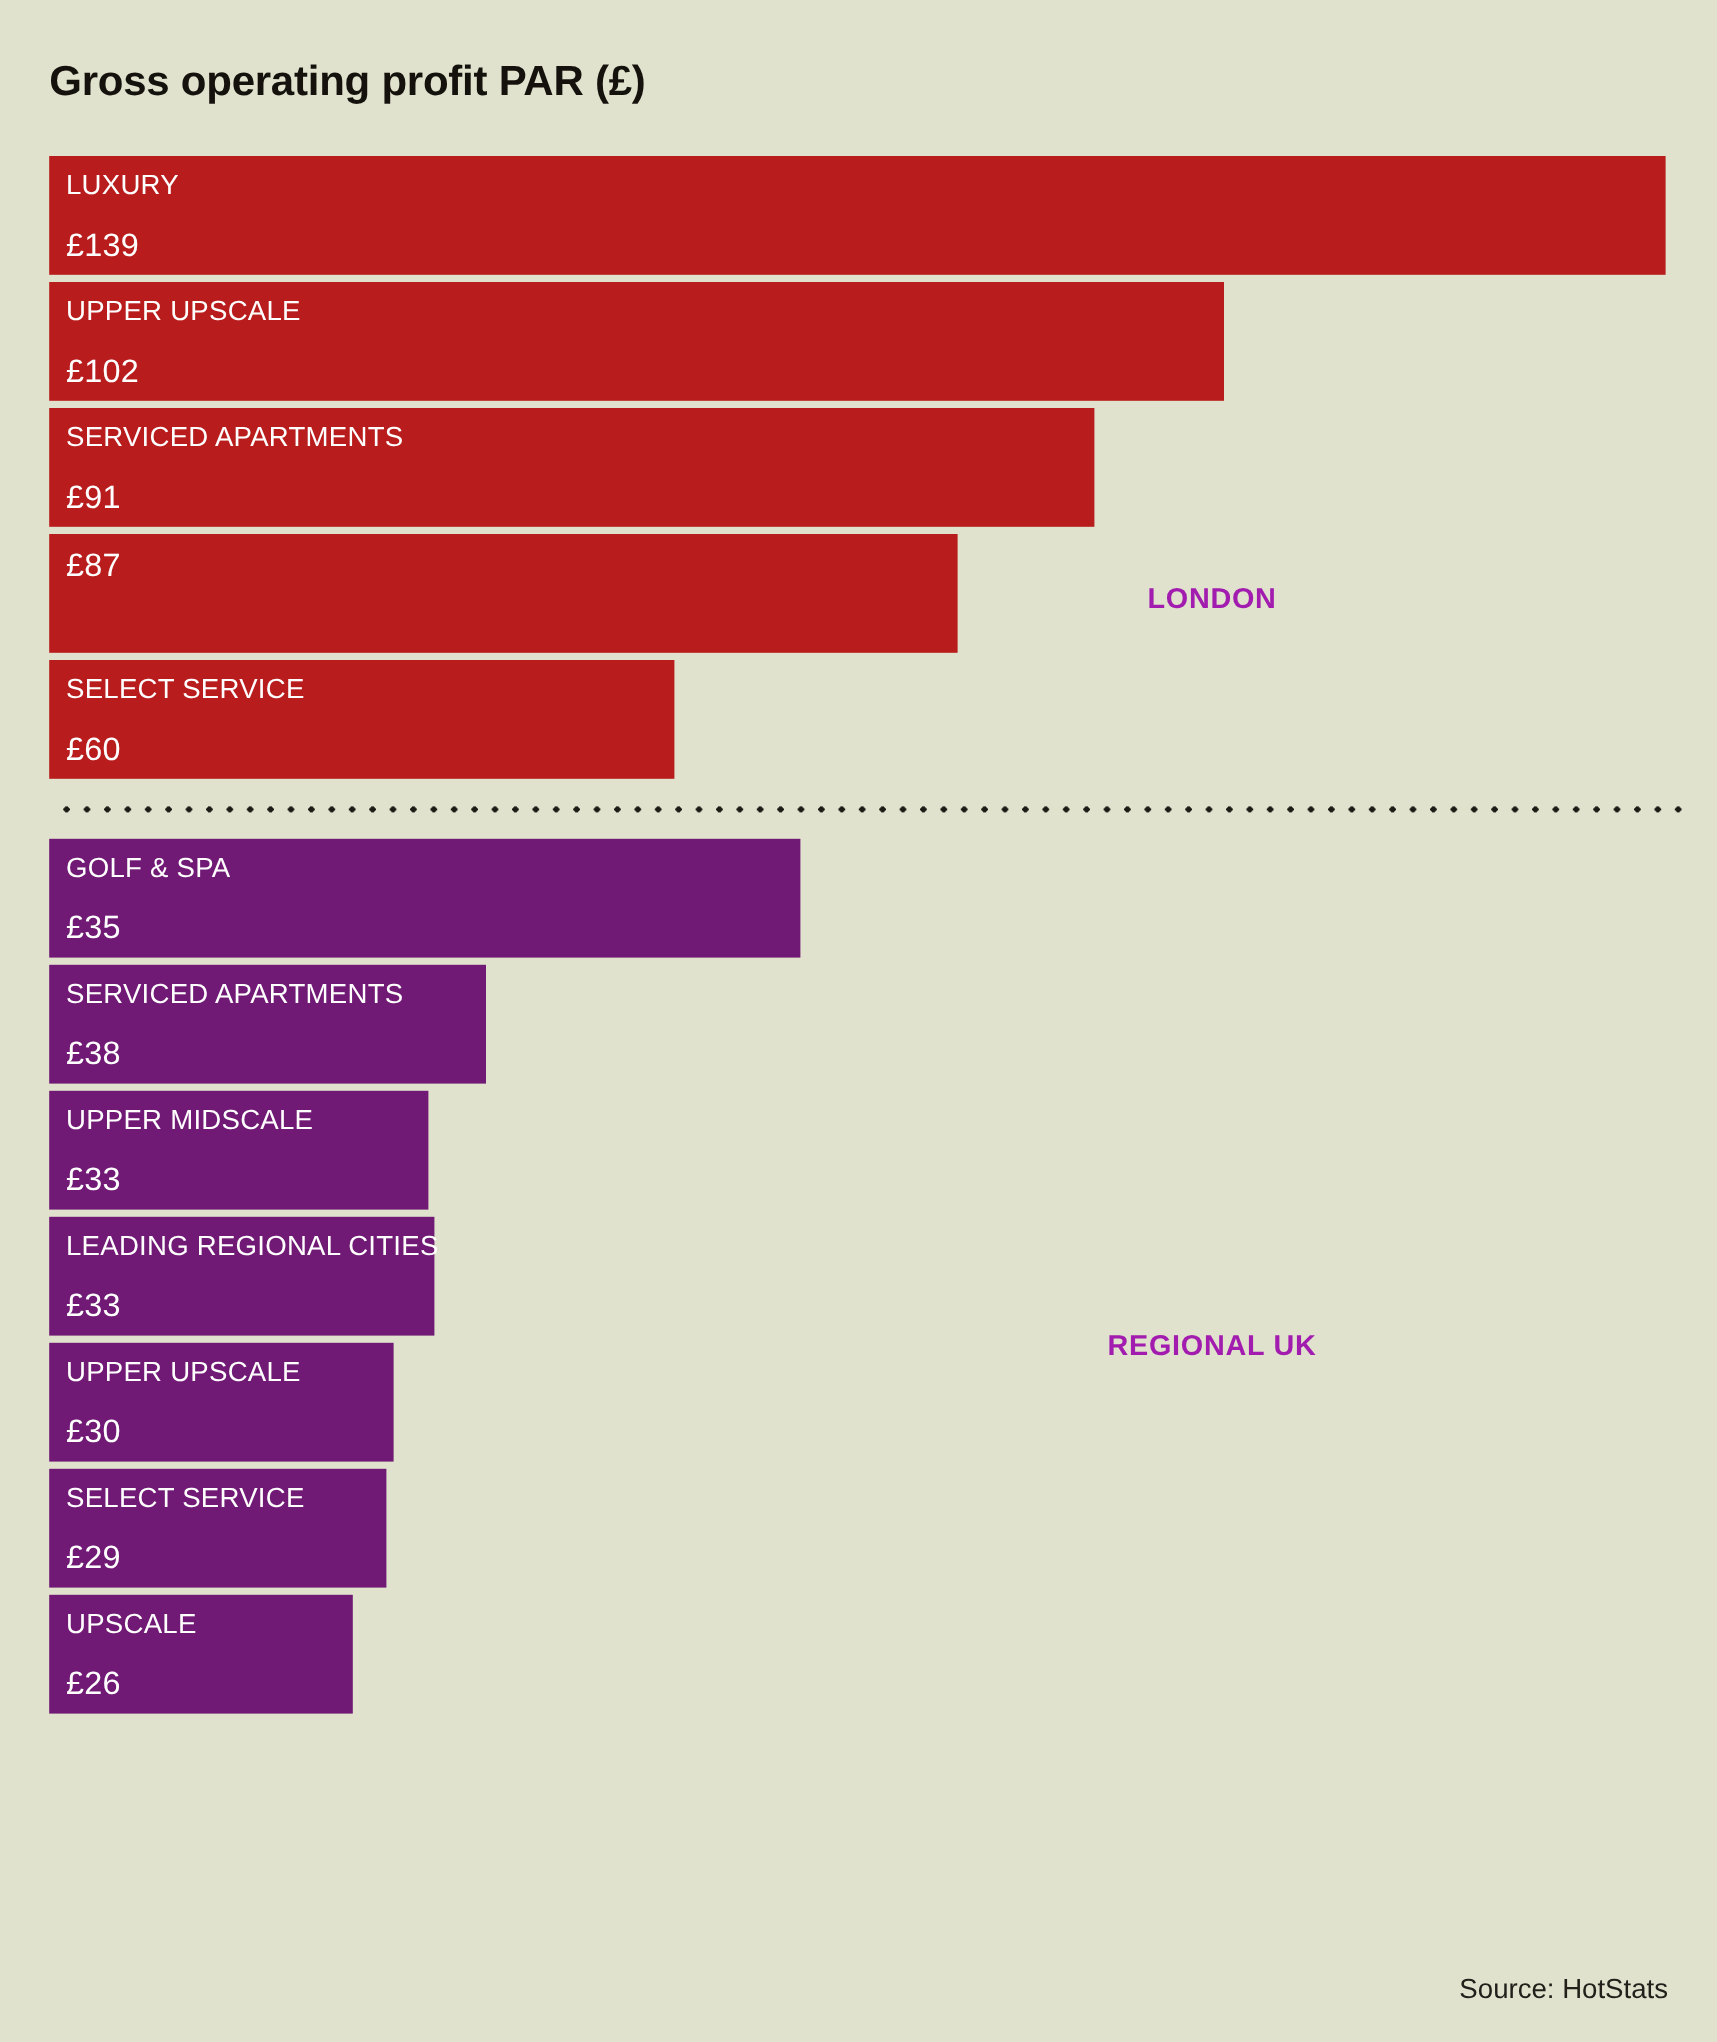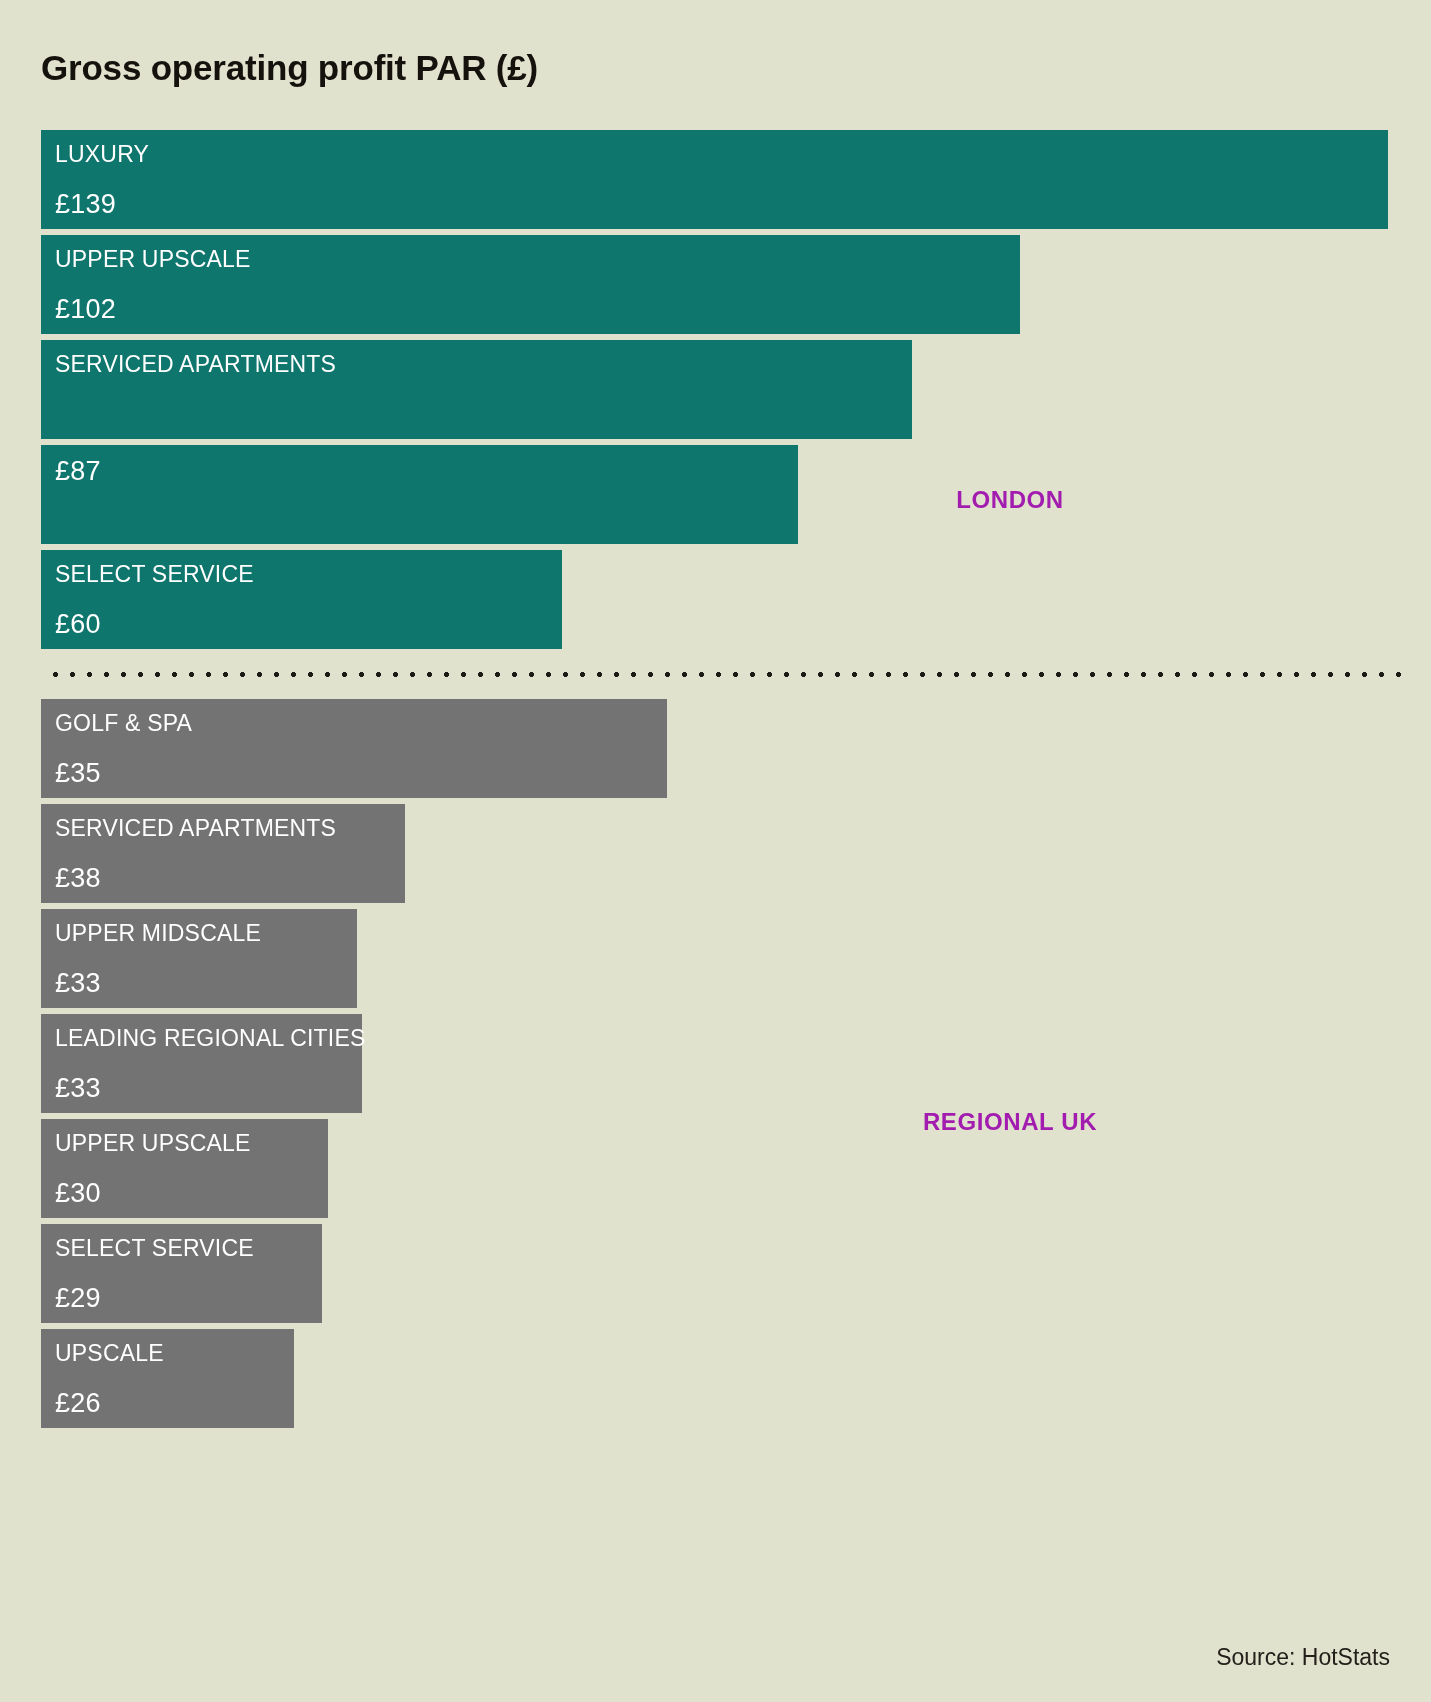--- a/index.html
+++ b/index.html
@@ -60,22 +60,22 @@
   .bar {
     position: relative;
     box-sizing: border-box;
     height: 99px;
     padding: 13px 14px 11px 14px;
     display: flex;
     flex-direction: column;
     justify-content: space-between;
     align-items: stretch;
   }
-  .bar.london   { background: #0f766e; }
-  .bar.regional { background: #737373; }
+  .bar.london   { background: #b91c1c; }
+  .bar.regional { background: #701a75; }
 
   .bar-label {
     font-size: 23px;
     font-weight: normal;
     color: #ffffff;
     letter-spacing: 0.2px;
     line-height: 1;
     white-space: nowrap;
   }
   .bar-value {
@@ -145,20 +145,21 @@
       <div class="bar-row">
         <div class="bar london" style="width:979px">
           <div class="bar-label">UPPER UPSCALE</div>
           <div class="bar-value">£102</div>
         </div>
       </div>
 
       <div class="bar-row">
         <div class="bar london" style="width:871px">
           <div class="bar-label">SERVICED APARTMENTS</div>
+          <div class="bar-value">£91</div>
         </div>
       </div>
 
       <div class="bar-row">
         <div class="bar london" style="width:757px">
           <div class="bar-value">£87</div>
         </div>
       </div>
 
       <div class="bar-row">

